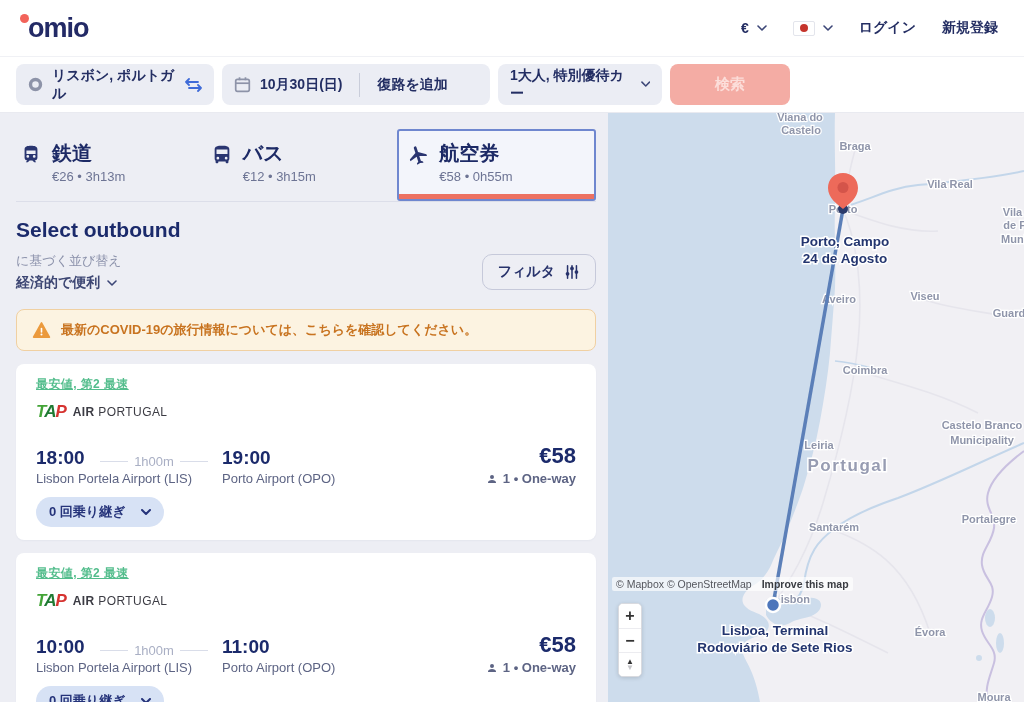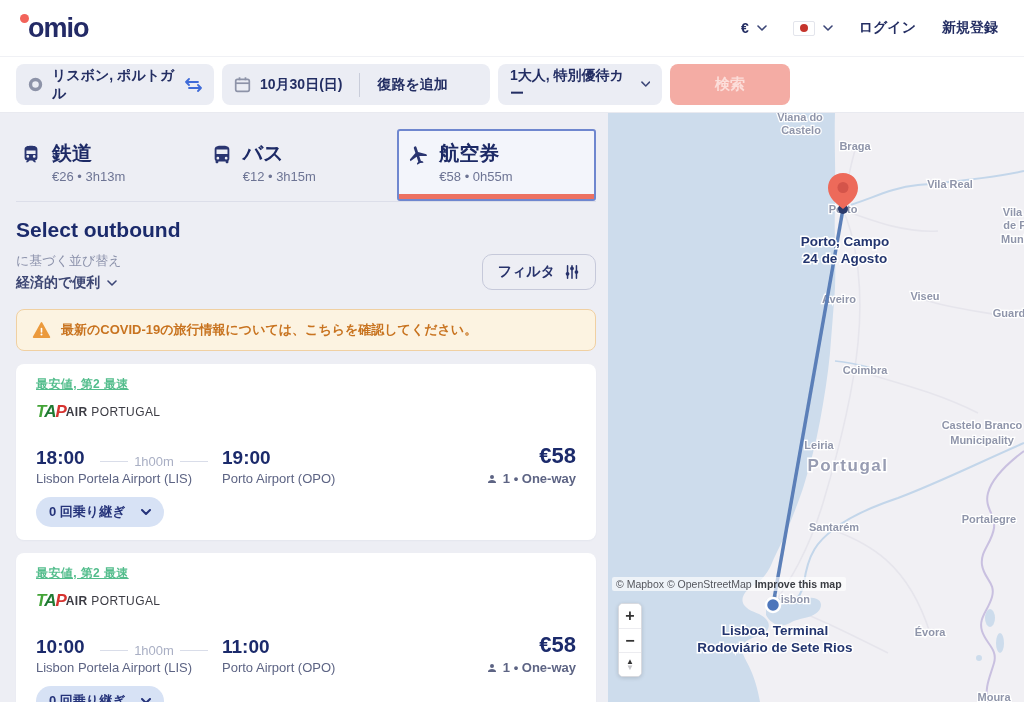--- a/index.html
+++ b/index.html
@@ -54,21 +54,21 @@
     font-family:inherit; cursor:pointer; }
 
   
   .covid { margin-top:17px; display:flex; align-items:center; gap:10px; background:#fcf3e1;
     border:1px solid #f0d0a2; border-radius:8px; padding:11px 15px; font-size:13px; font-weight:600; color:#c8731f; }
 
   
   .card { margin-top:13px; background:#fff; border-radius:8px; padding:12px 20px 13px;
     box-shadow:0 1px 2px rgba(27,42,107,.04); }
   .badge { font-size:12px; font-weight:700; color:#53bd8c; letter-spacing:.4px;text-decoration:underline; }
-  .carrier { margin-top:9px; display:flex; align-items:center; gap:0; }
+  .carrier { margin-top:9px; display:flex; align-items:center; gap:7px; }
   .tap-mark { font-size:17px; font-weight:900; font-style:italic; letter-spacing:-1px; }
   .tap-mark .t1{color:#43a437;} .tap-mark .t2{color:#1f7a33;} .tap-mark .t3{color:#d63431;}
   .carrier-name { font-size:12px; color:#3c3c44; letter-spacing:.4px; }
   .carrier-name b { font-weight:800; }
   .times { margin-top:21px; display:flex; align-items:flex-end; }
   .time { font-size:19px; font-weight:800; color:#1b2a6b; }
   .t-dep { width:64px; }
   .durwrap { width:122px; display:flex; align-items:center; gap:6px; color:#a9afc4; font-size:13px; padding-right:14px;}
   .durwrap::before,.durwrap::after { content:""; flex:1; height:1px; background:#d9dde9; }
   .price { margin-left:auto; font-size:22px; font-weight:800; color:#1b2a6b; }
@@ -90,21 +90,21 @@
     stroke:#ffffff; stroke-width:3; paint-order:stroke; }
   .map-zoomctl { position:absolute; left:10px; top:490px; width:24px; background:#fff;
     border:1px solid #d9dadf; border-radius:5px; box-shadow:0 1px 4px rgba(0,0,0,.15); overflow:hidden; }
   .zbtn { width:100%; height:24px; display:flex; align-items:center; justify-content:center;
     font-size:16px; font-weight:700; color:#333; background:#fff; border:none; cursor:pointer; font-family:inherit; }
   .zbtn + .zbtn { border-top:1px solid #ececf0; }
   .pitch { flex-direction:column; gap:0; line-height:6px; }
   .pitch .up { color:#333; font-size:8px; } .pitch .dn { color:#c4c4c8; font-size:8px; }
   .map-attr { position:absolute; left:4px; bottom:1px; font-size:10.5px; color:#55575e;
     background:rgba(255,255,255,.65); padding:1px 4px; border-radius:2px; }
-  .map-attr b { color:#3a3c42; }
+  .map-attr b { color:#3a3c42;margin-left:7px; }
 </style>
 </head>
 <body>
 
 <header class="topbar">
   <div class="logo">
     <i class="logo-dot"></i>
     <span>omio</span>
   </div>
   <div class="topbar-right">

